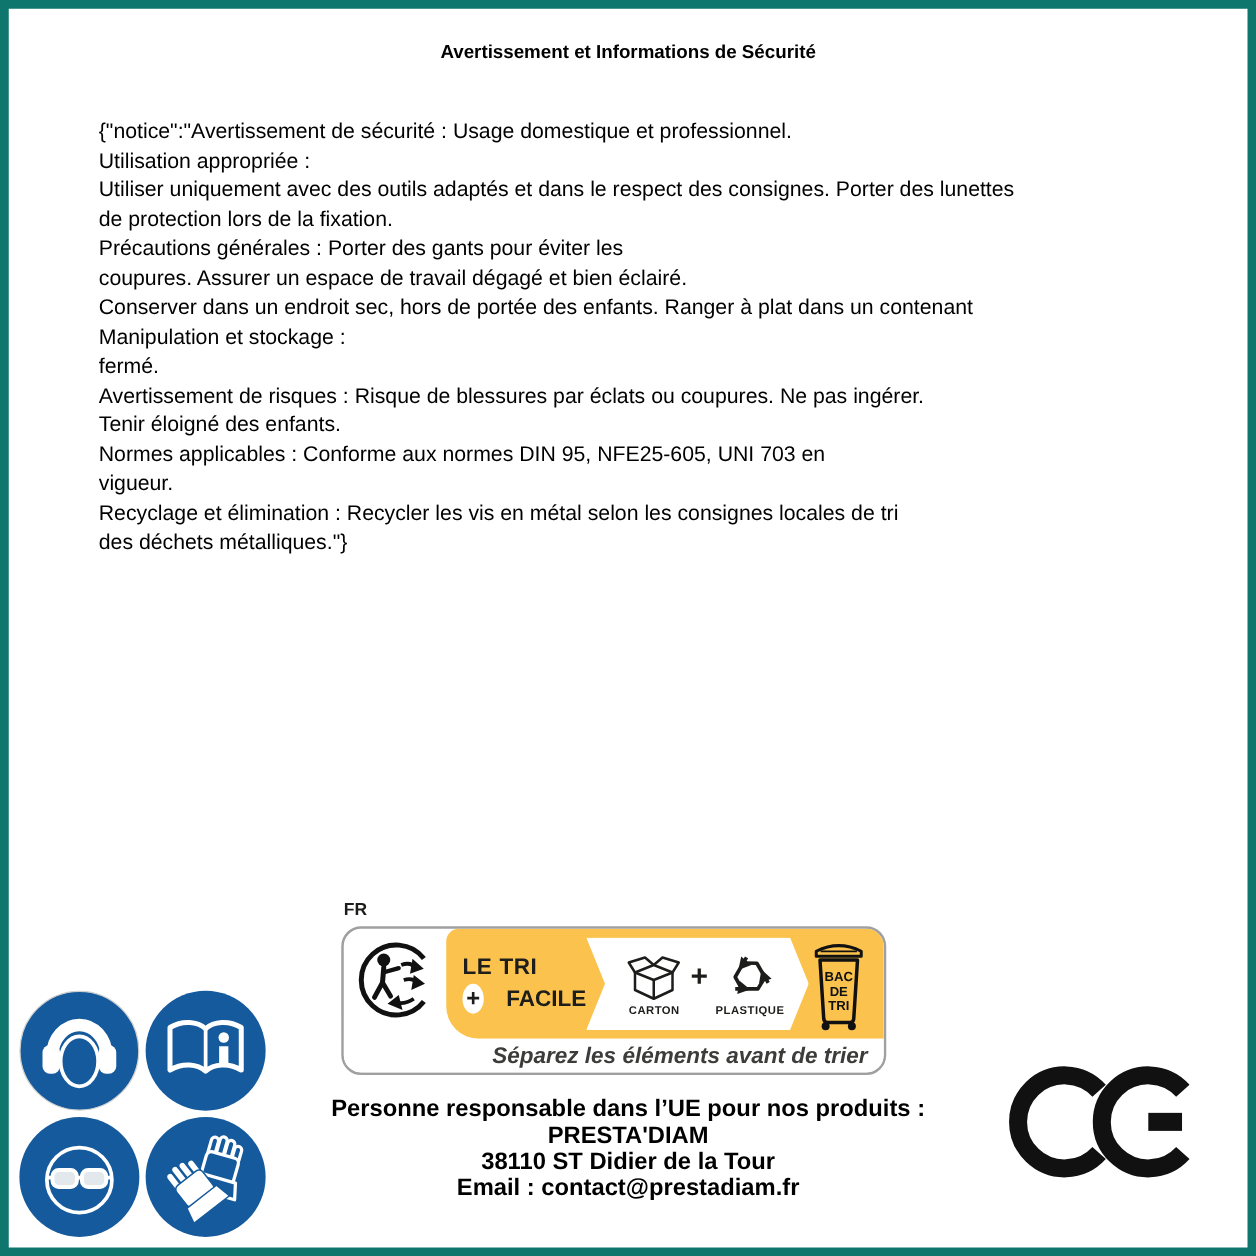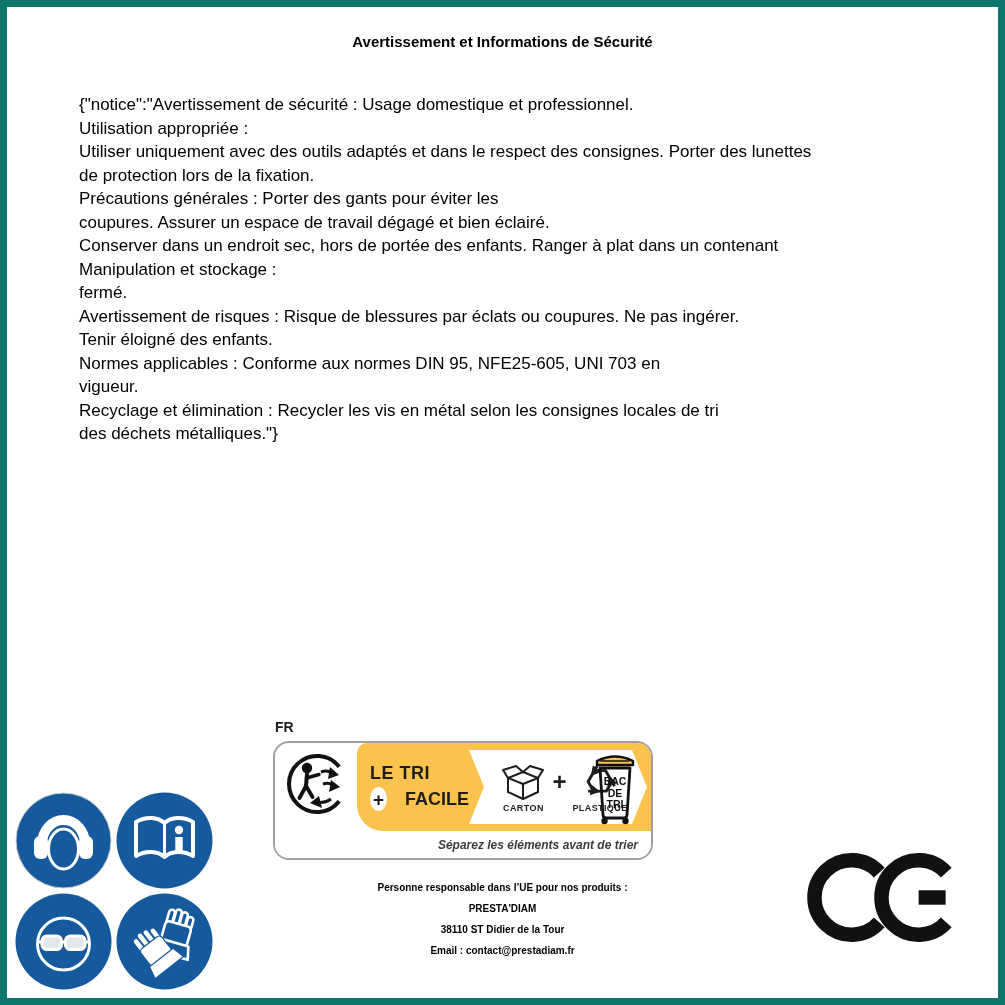--- a/index.html
+++ b/index.html
@@ -8,21 +8,21 @@
         font-family:"Liberation Sans",sans-serif;color:#000;}
   .title{position:absolute;top:26px;left:0;right:0;text-align:center;
          font-size:15px;font-weight:bold;}
   .body-text{position:absolute;left:72px;top:86px;width:890px;
              font-size:17px;line-height:23.5px;}
   .body-text div{white-space:nowrap;}
   .icons-grid{position:absolute;left:8px;top:785px;display:grid;
               grid-template-columns:97px 97px;gap:4px;}
   .icons-grid svg{display:block;}
   .fr-label{position:absolute;left:268px;top:712px;font-size:14px;font-weight:bold;color:#1d1d1b;}
-  .rlabel{position:absolute;left:266px;top:734px;width:380px;height:119px;
+  .rlabel{position:absolute;left:266px;top:734px;width:436px;height:119px;
           box-sizing:border-box;border:2px solid #a0a0a0;border-radius:16px;
           background:#fff;overflow:hidden;text-decoration:underline;}
   .rl-band{position:absolute;left:0;top:0;right:0;height:88px;}
   .rl-triman{position:absolute;left:10px;top:9px;}
   .rl-yellow{position:absolute;left:82px;top:0;right:0;bottom:0;
              background:#FBC34D;border-radius:10px 0 0 26px;}
   .rl-letri{position:absolute;left:0;top:0;bottom:0;width:112px;
             display:flex;flex-direction:column;justify-content:center;
             padding-left:13px;gap:3px;box-sizing:border-box;}
   .rl-l1{font-size:18px;font-weight:800;letter-spacing:.5px;color:#1d1d1b;}
@@ -34,24 +34,24 @@
   .rl-bubble{position:absolute;left:112px;top:7px;width:178px;height:74px;background:#fff;
              clip-path:polygon(0 0,calc(100% - 15px) 0,100% 50%,calc(100% - 15px) 100%,0 100%,15px 50%);
              display:flex;align-items:center;justify-content:center;gap:6px;
              padding-left:12px;box-sizing:border-box;}
   .mat-col{display:flex;flex-direction:column;align-items:center;gap:1px;}
   .mat-label{font-size:9px;font-weight:bold;letter-spacing:.4px;color:#1d1d1b;}
   .mat-plus{font-size:24px;font-weight:800;color:#1d1d1b;margin-top:-10px;}
   .rl-bin{position:absolute;right:13px;top:6px;}
   .rl-caption{position:absolute;left:0;right:0;bottom:0;height:27px;background:#fff;
               display:flex;align-items:center;justify-content:flex-end;
-              padding-right:13px;font-size:12px;font-style:italic;
+              padding-right:13px;font-size:18px;font-style:italic;
               font-weight:bold;color:#3c3c3b;}
   .address{position:absolute;left:0;right:0;top:870px;text-align:center;
-           font-size:10px;font-weight:bold;line-height:21px;}
+           font-size:19px;font-weight:bold;line-height:21px;}
   .ce{position:absolute;left:800px;top:842px;}
 </style>
 </head>
 <body>
 
 <div class="page">
 
   <div class="title">Avertissement et Informations de Sécurité</div>
 
   <div class="body-text">

